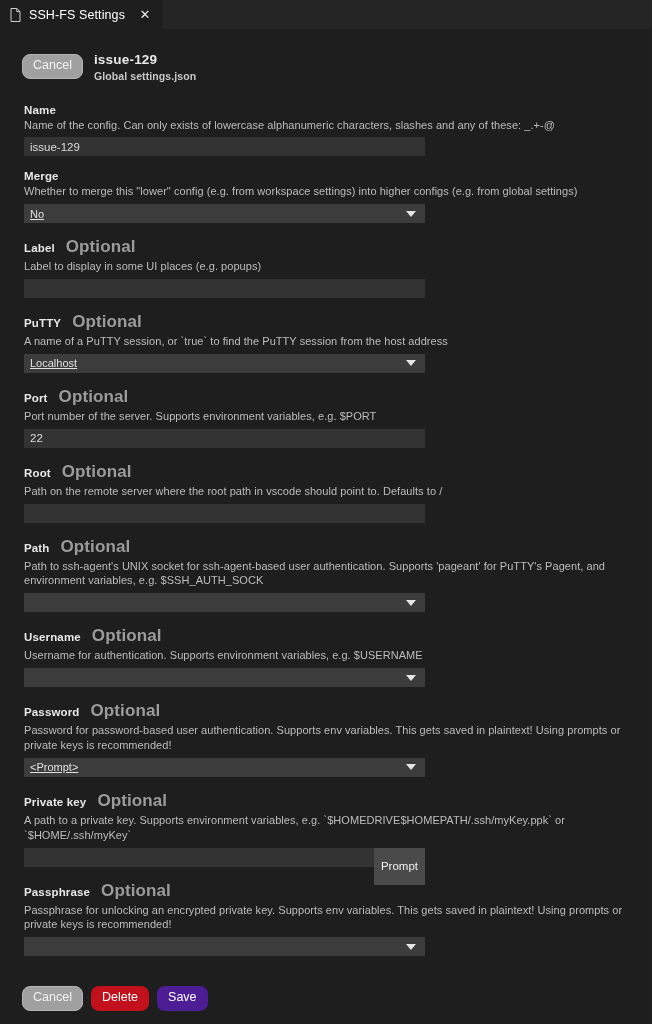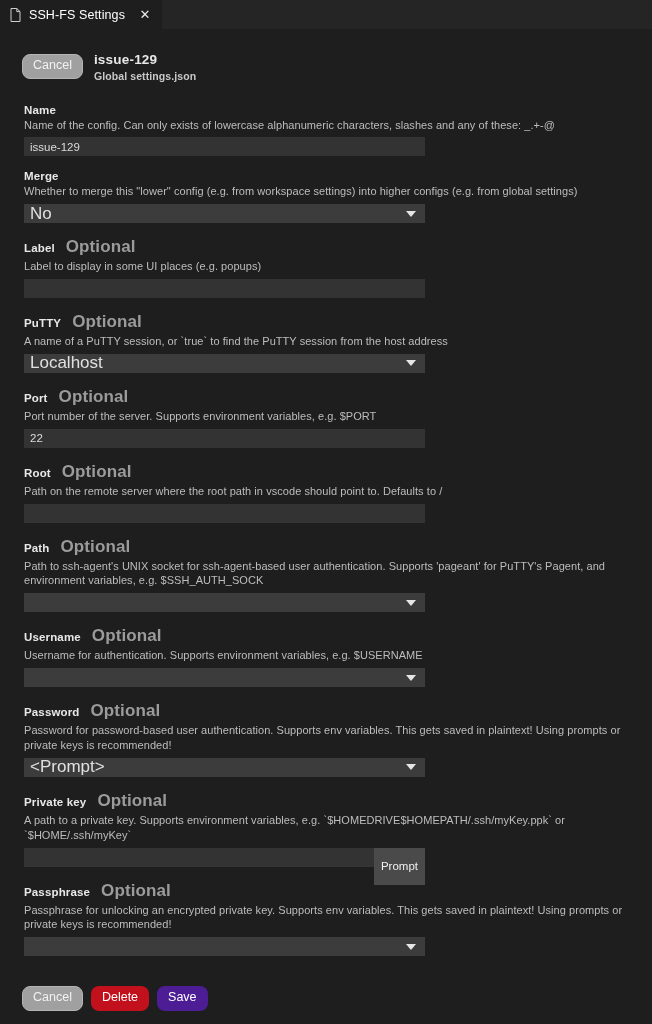--- a/index.html
+++ b/index.html
@@ -161,27 +161,28 @@
     display: block;
   }
   input.text-input::placeholder { color: #7a7a7a; }
 
   .select-box {
     width: 401px;
     height: 19px;
     box-sizing: border-box;
     background: #3c3c3c;
     color: #e0e0e0;
-    font-size: 17px;
+    font-size: 11px;
     display: flex;
     align-items: center;
     padding: 0 6px;
     cursor: pointer;
     position: relative;
     user-select: none;
+    text-decoration: underline;
   }
   .select-value { flex: 1; white-space: nowrap; overflow: hidden; }
   .select-arrow {
     width: 0; height: 0;
     border-left: 5px solid transparent;
     border-right: 5px solid transparent;
     border-top: 6px solid #e6e6e6;
     margin-right: 3px;
   }
 

